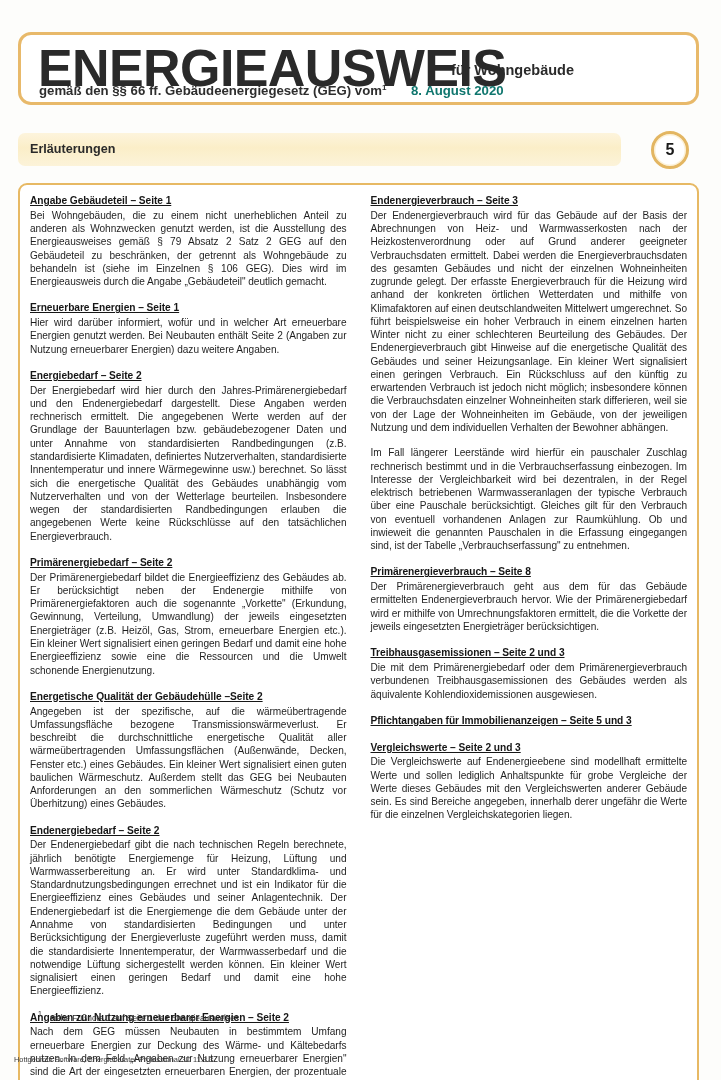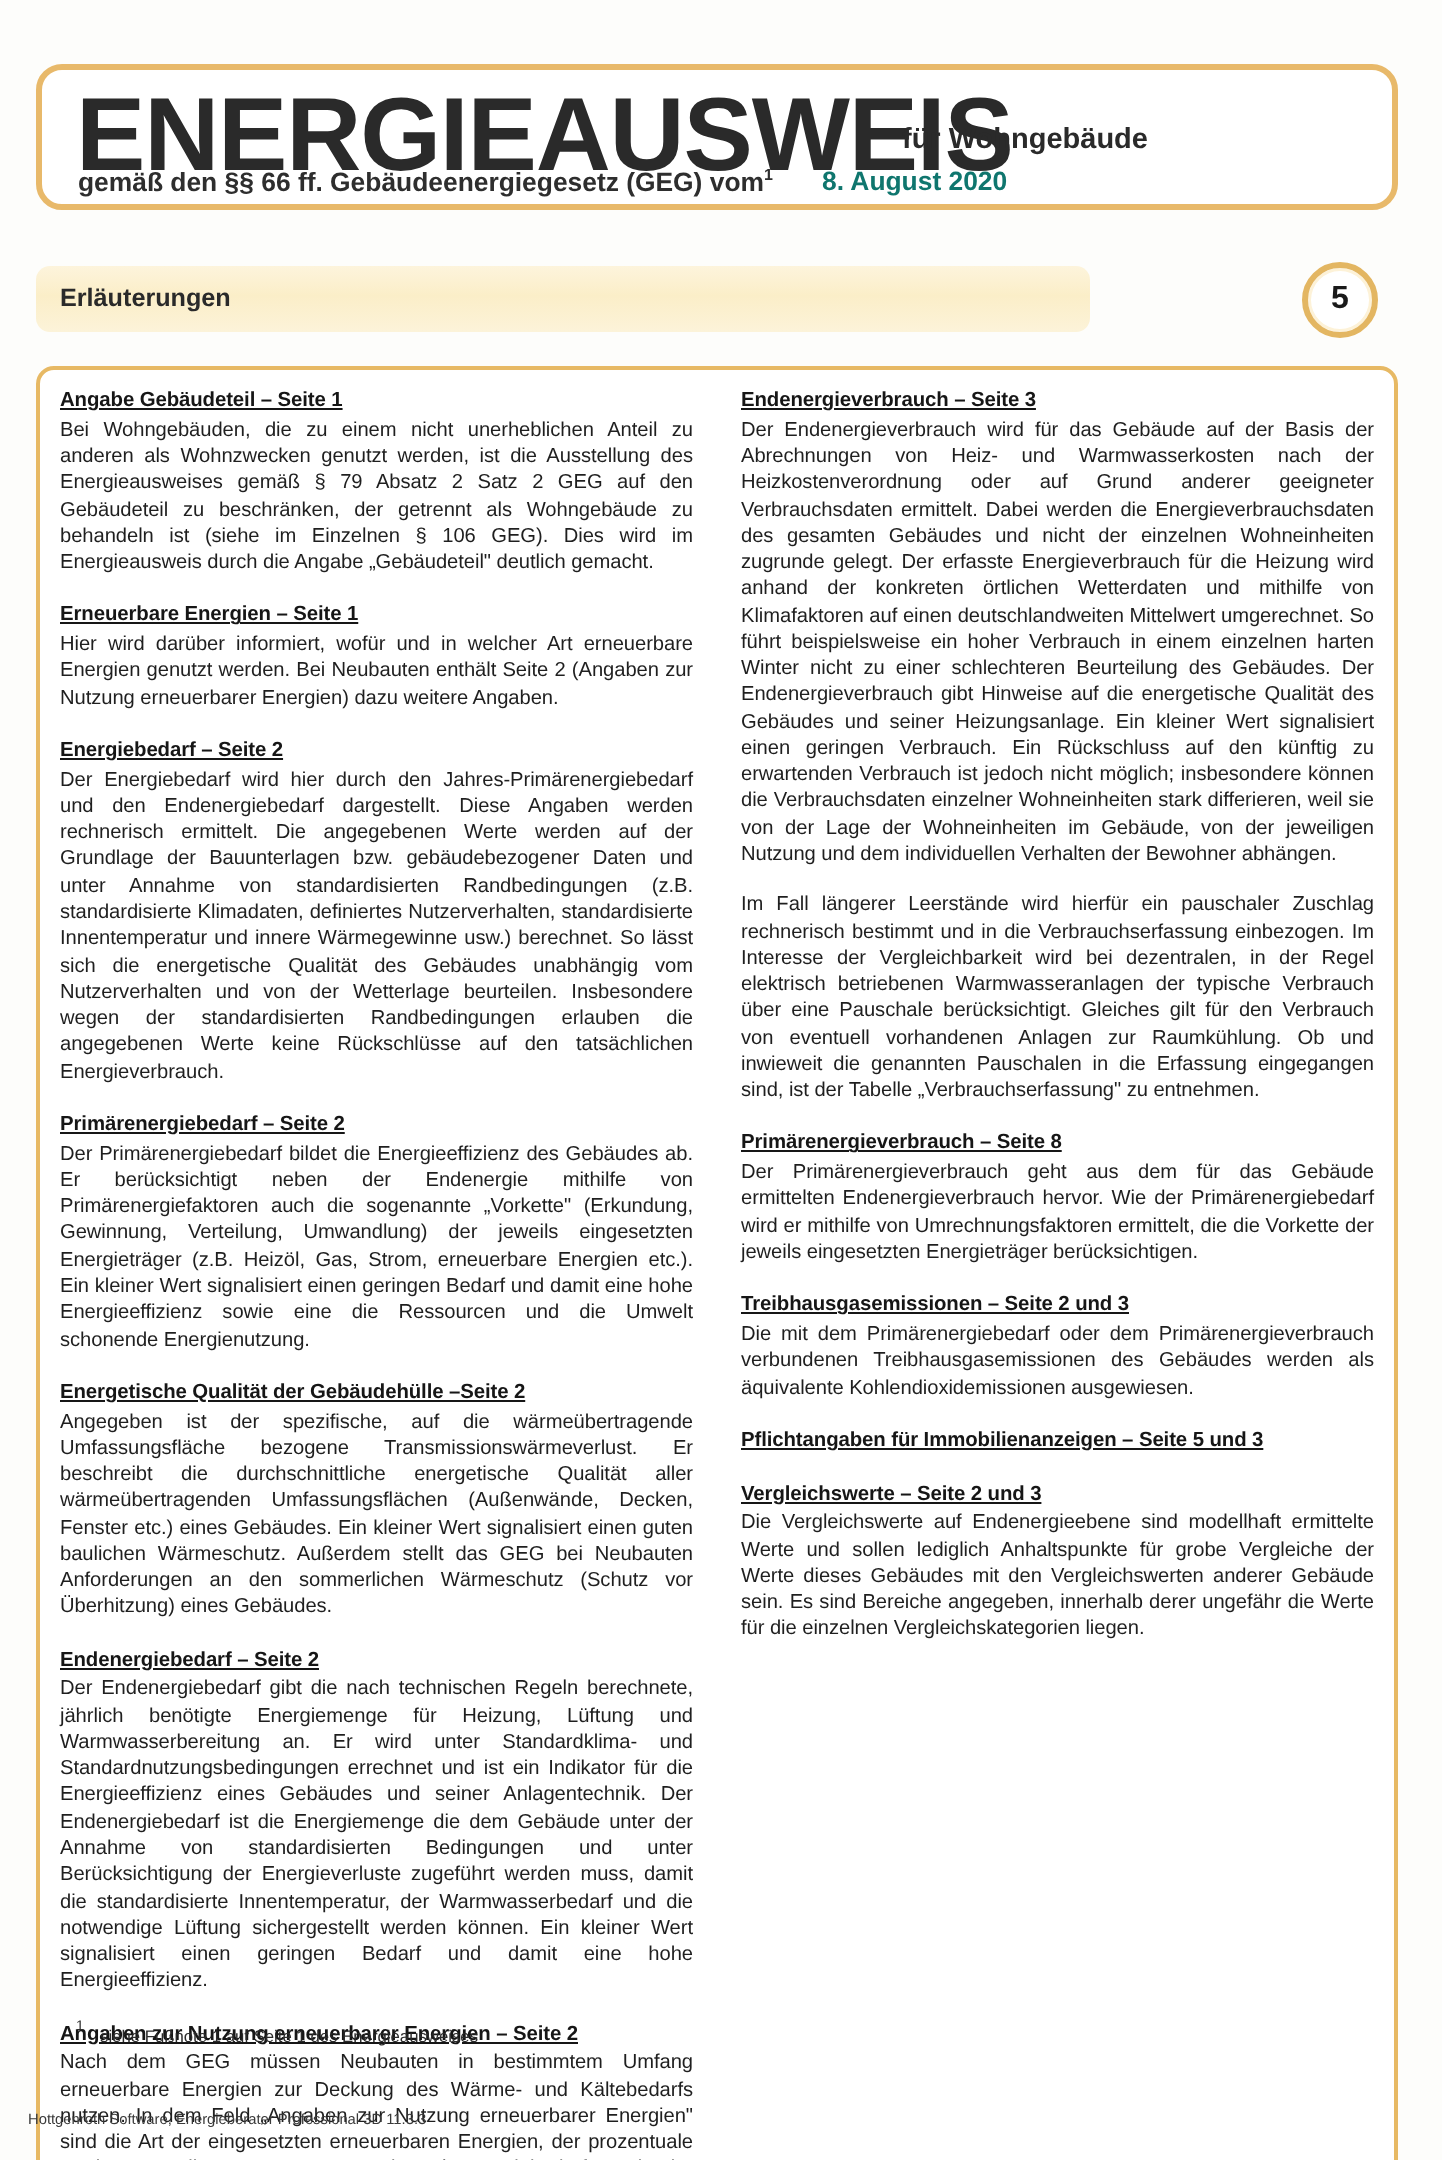--- a/index.html
+++ b/index.html
@@ -78,21 +78,21 @@
     font-weight: bold;
     color: #0f766e;
     white-space: nowrap;
   }
 
   
   .section-bar {
     position: absolute;
     left: 18px;
     top: 133px;
-    width: 527px;
+    width: 603px;
     height: 33px;
     border-radius: 7px;
     background: linear-gradient(to bottom, #fdf4dc 0%, #fbeec8 45%, #fcf3d9 100%);
     box-sizing: border-box;
   }
   .section-bar-label {
     position: absolute;
     left: 12px;
     top: 9px;
     font-size: 12.6px;

